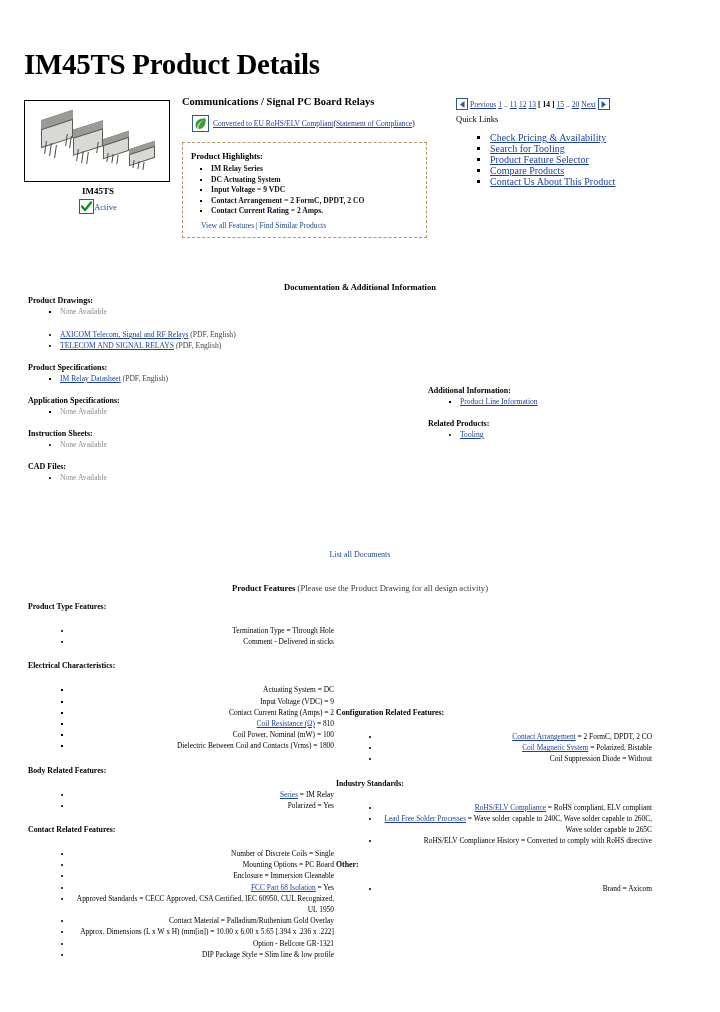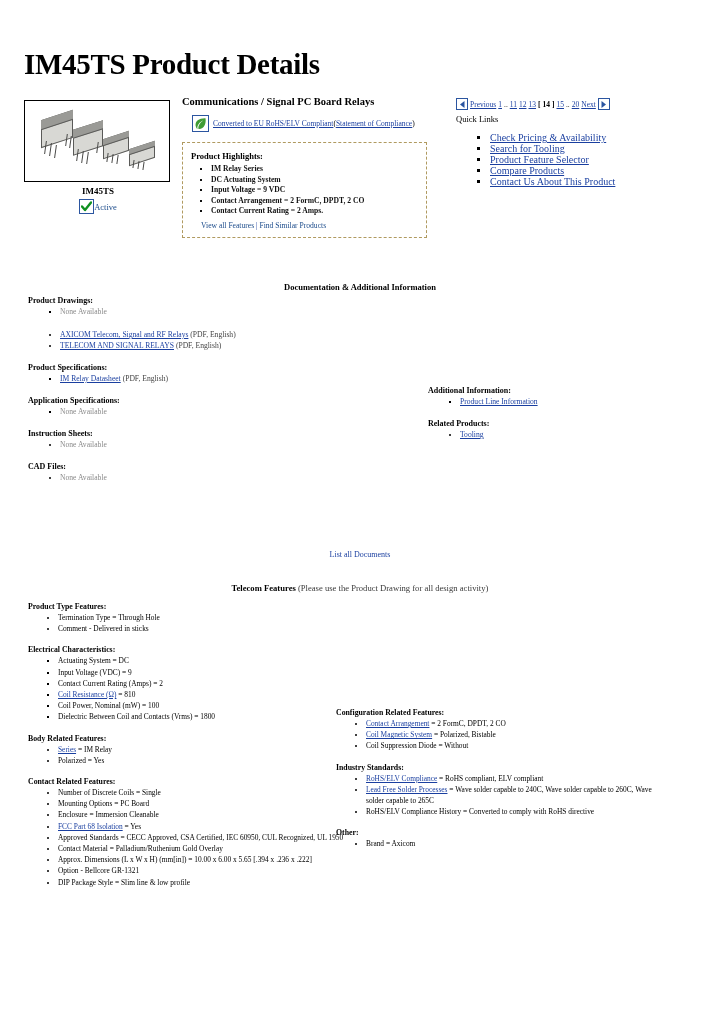--- a/index.html
+++ b/index.html
@@ -292,23 +292,24 @@
     top: 708px;
     width: 330px;
   }
   .feat-group { margin-bottom: 11px; }
   .feat-group h4 {
     font-size: 7.8px;
     font-weight: bold;
     margin: 0 0 1px 0;
   }
   ul.feat-list {
-    margin: 0;
+    margin: 14px;
     padding-left: 30px;
     list-style-type: square;
+    text-align: right;
   }
   ul.feat-list li {
     font-size: 7.4px;
     line-height: 11.2px;
   }
   ul.feat-list li a { color: #1a3fa0; }
   ul.feat-list.disc { list-style-type: disc; }
 </style>
 </head>
 <body>
@@ -459,21 +460,21 @@
         <li><a href="#" class="lnk">Product Line Information</a></li>
       </ul>
       <div class="sec-title">Related Products:</div>
       <ul class="doc-list disc">
         <li><a href="#" class="lnk">Tooling</a></li>
       </ul>
     </div>
 
   <div class="list-all"><a href="#">List all Documents</a></div>
 
-  <div class="pf-heading"><b>Telecom Features</b><span class="note"> (Please use the Product Drawing for all design activity)</span></div>
+  <div class="pf-heading"><b>Product Features</b><span class="note"> (Please use the Product Drawing for all design activity)</span></div>
 
   <div class="feat-left">
       <div class="feat-group">
         <h4>Product Type Features:</h4>
         <ul class="feat-list disc">
           <li><span>Termination Type = Through Hole</span></li>
           <li><span>Comment - Delivered in sticks</span></li>
         </ul>
       </div>
       <div class="feat-group">

